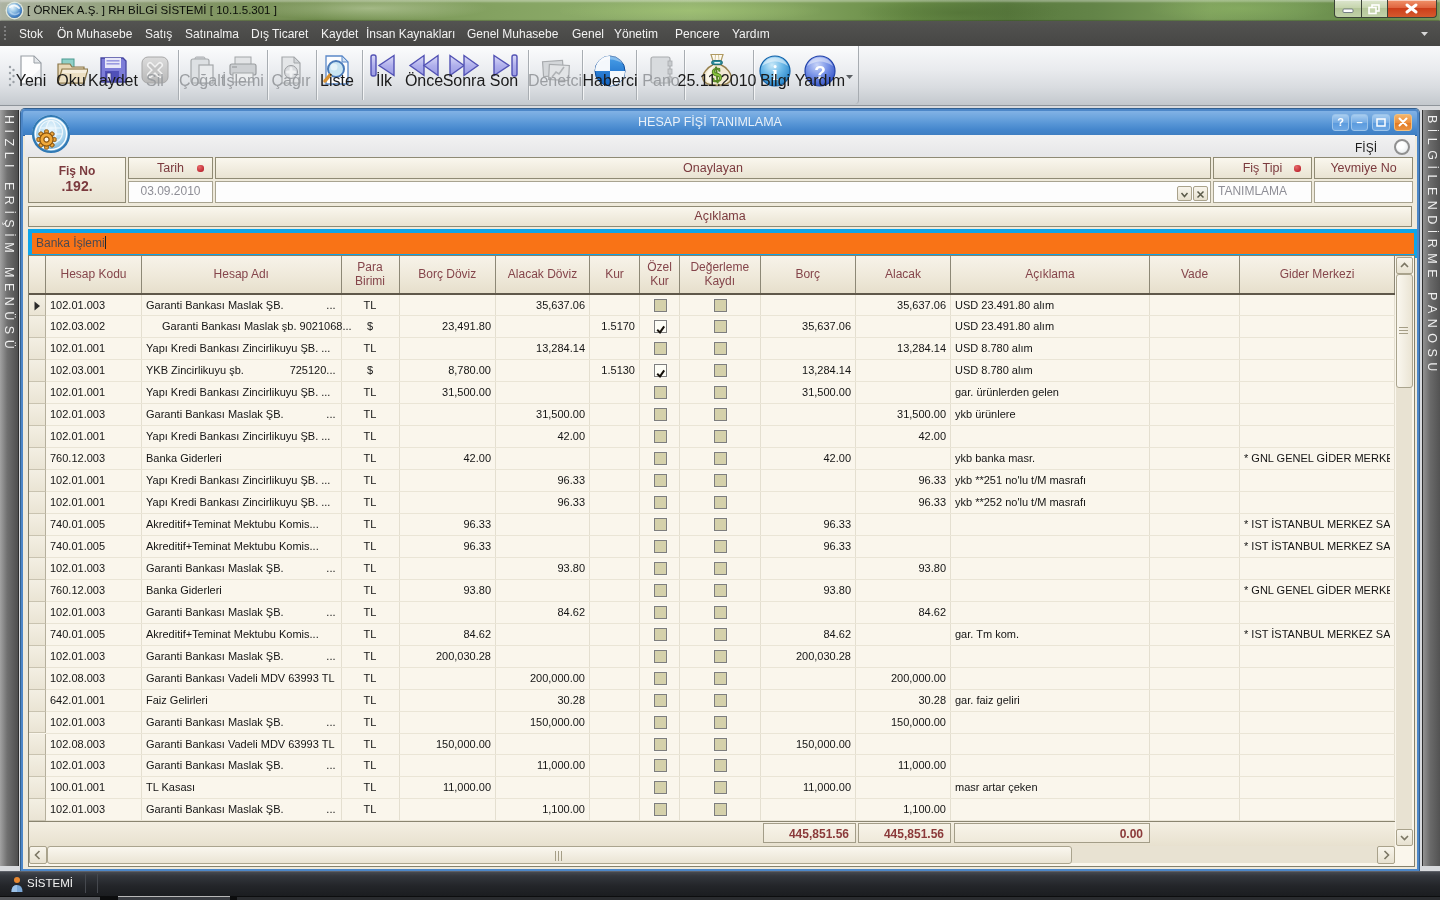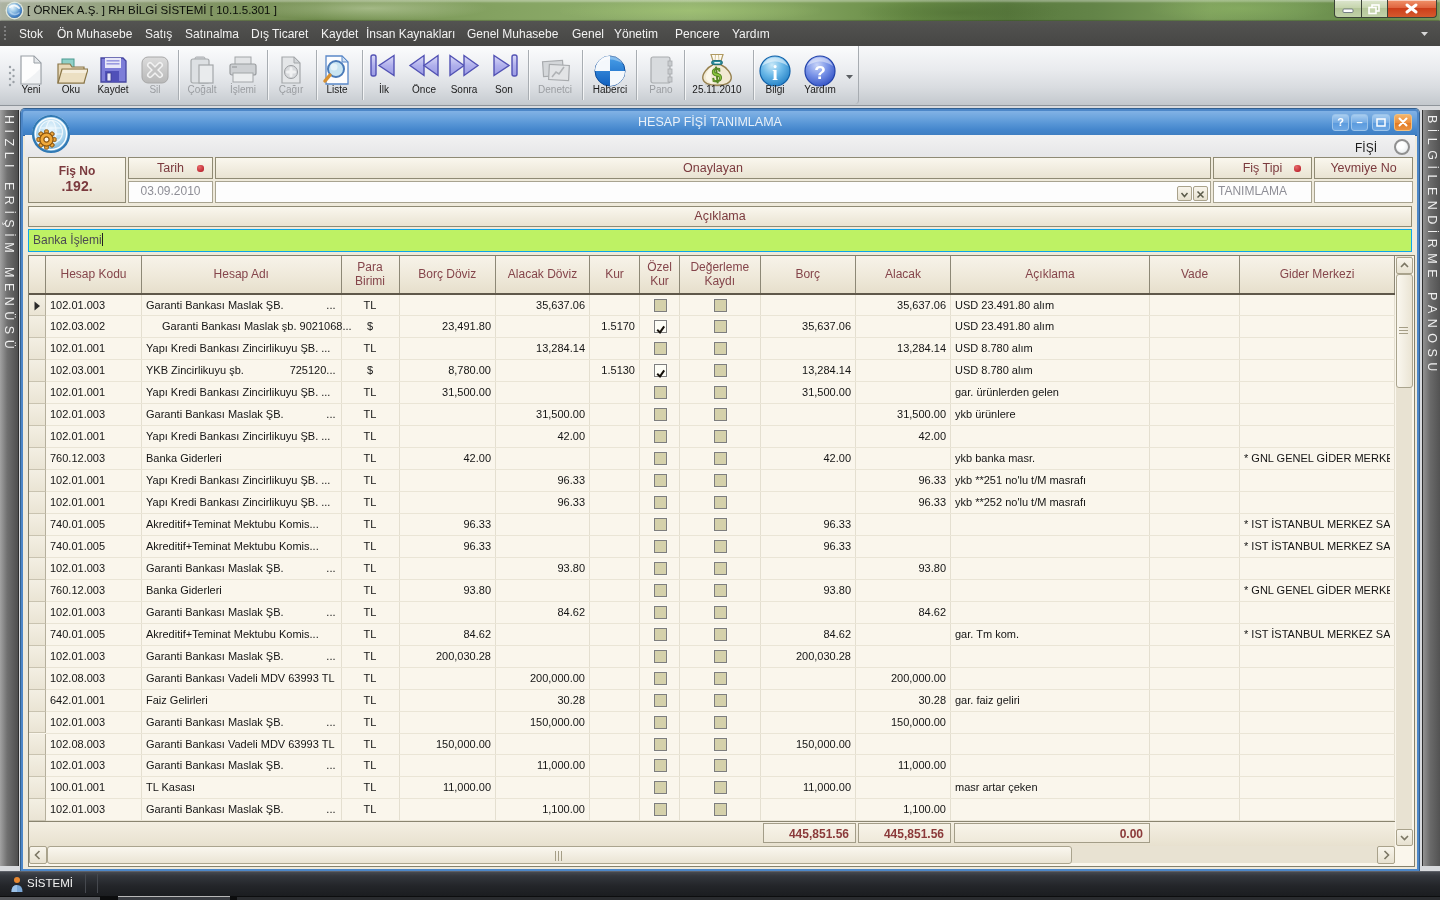--- a/index.html
+++ b/index.html
@@ -14,21 +14,21 @@
 .wbtn{top:0;height:17px;border:1px solid #3c4438;border-top:none;
  box-shadow:inset 0 1px 0 rgba(255,255,255,.55);}
 #menubar{left:0;top:21px;width:1440px;height:25px;background:linear-gradient(#535351,#464644);}
 #menubar span{position:absolute;top:6px;font-size:12px;color:#f2f2f2;}
 #toolbar{left:0;top:46px;width:1440px;height:59px;
  background:linear-gradient(#f7f8fa 0%,#e9ebee 40%,#d9dce0 70%,#c3c8cd 100%);
  border-bottom:1px solid #8f959b;}
 #tbpanel{position:absolute;left:0;top:0;width:858px;height:58px;border-right:1px solid #a7acb1;
  background:linear-gradient(#fbfcfd 0%,#eceef1 40%,#dcdfe3 70%,#c6cbd0 100%);
  border-radius:0 0 4px 0;}
-.tlab{position:absolute;top:84px;font-size:10px;color:#1a1a1a;transform:translateX(-50%);white-space:nowrap;}
+.tlab{position:absolute;top:72px;font-size:16px;color:#1a1a1a;transform:translateX(-50%);white-space:nowrap;}
 .tlab.dis{color:#9a9da1;}
 .ticon{position:absolute;top:53px;transform:translateX(-50%);}
 .tsep{position:absolute;top:50px;width:1px;height:50px;background:#a8adb2;box-shadow:1px 0 0 rgba(255,255,255,.7);}
 .sidetab{top:110px;width:18px;height:756px;color:#efefef;font-size:12.5px;letter-spacing:5.5px;}
 #ltab{left:0;background:linear-gradient(90deg,#a2a2a2,#707070 40%,#4e4e4e);border-right:1px solid #2e2e2e;}
 #rtab{left:1422px;background:linear-gradient(90deg,#929292,#6a6a6a 40%,#505050);border-left:1px solid #2e2e2e;}
 .vtext{position:absolute;top:5px;left:2px;writing-mode:vertical-rl;white-space:nowrap;}
 #win{left:21px;top:109px;width:1398px;height:762px;border-radius:4px 4px 0 0;
  background:#efeadb;box-shadow:0 0 0 1px #33608f;border:0;}
 #winborder{left:21px;top:109px;width:1394px;height:758px;border:2px solid #4d87c8;border-radius:4px 4px 0 0;pointer-events:none;}
@@ -37,21 +37,21 @@
  box-shadow:inset 0 1px 0 rgba(255,255,255,.4);border-bottom:1px solid #2f66a6;}
 #wt{left:22px;top:115px;width:1376px;text-align:center;color:#e8f0f8;font-size:12.5px;}
 .cbtn{position:absolute;top:114px;height:15px;border-radius:3px;border:1px solid #9cc4ea;
  background:linear-gradient(#a8cdf0 0%,#74abe4 50%,#5b9bde 55%,#6ea8e4 100%);
  color:#fff;font-size:11px;font-weight:bold;text-align:center;line-height:14px;}
 #ghead{left:25px;top:135px;width:1390px;height:22px;background:linear-gradient(#f2f2f2,#e6e6e8);}
 #aktif{left:1355px;top:141px;font-size:12px;color:#1c1c1c;}
 #aradio{left:1394px;top:139px;width:12px;height:12px;border-radius:50%;border:2px solid #909090;background:radial-gradient(circle at 40% 35%,#ffffff 30%,#dfe3e6);}
 .hbox{position:absolute;background:linear-gradient(#faf7ee,#e9e3d2);border:1px solid #8f8a74;color:#7b3a3e;}
 .wfield{position:absolute;background:#fdfdfd;border:1px solid #a8a390;}
-.yfield{position:absolute;background:#bef264;border:1px solid #0ea5e9;}
+.yfield{position:absolute;background:#f97316;border:4px solid #0ea5e9;}
 .gh{position:absolute;background:linear-gradient(#f7f3e9 0%,#efe9da 55%,#e6dfcc 100%);border-right:1px solid #8d8876;color:#85454b;font-size:12px;}
 .hc{display:flex;align-items:center;justify-content:center;text-align:center;line-height:1.15;}
 .cell{position:absolute;font-size:11px;color:#141414;white-space:nowrap;overflow:hidden;height:21px;line-height:21px;}
 .num{text-align:right;}
 .rowline{position:absolute;height:1px;background:#eae5d6;}
 .colline{position:absolute;width:1px;background:#e4dfd0;}
 .selcell{position:absolute;background:linear-gradient(#f3efe3,#eae4d4);border-right:1px solid #b5af9c;border-bottom:1px solid #c9c3b0;}
 .chk{position:absolute;width:11px;height:11px;background:#d5d1ab;border:1.5px solid #7e7e7e;box-shadow:0 0 0 1px #fbf9f2;}
 .sbtn{position:absolute;background:linear-gradient(#f8f5ec,#e7e1d0);border:1px solid #a9a28b;border-radius:2px;}
 #statusbar{left:0;top:871px;width:1440px;height:25px;

